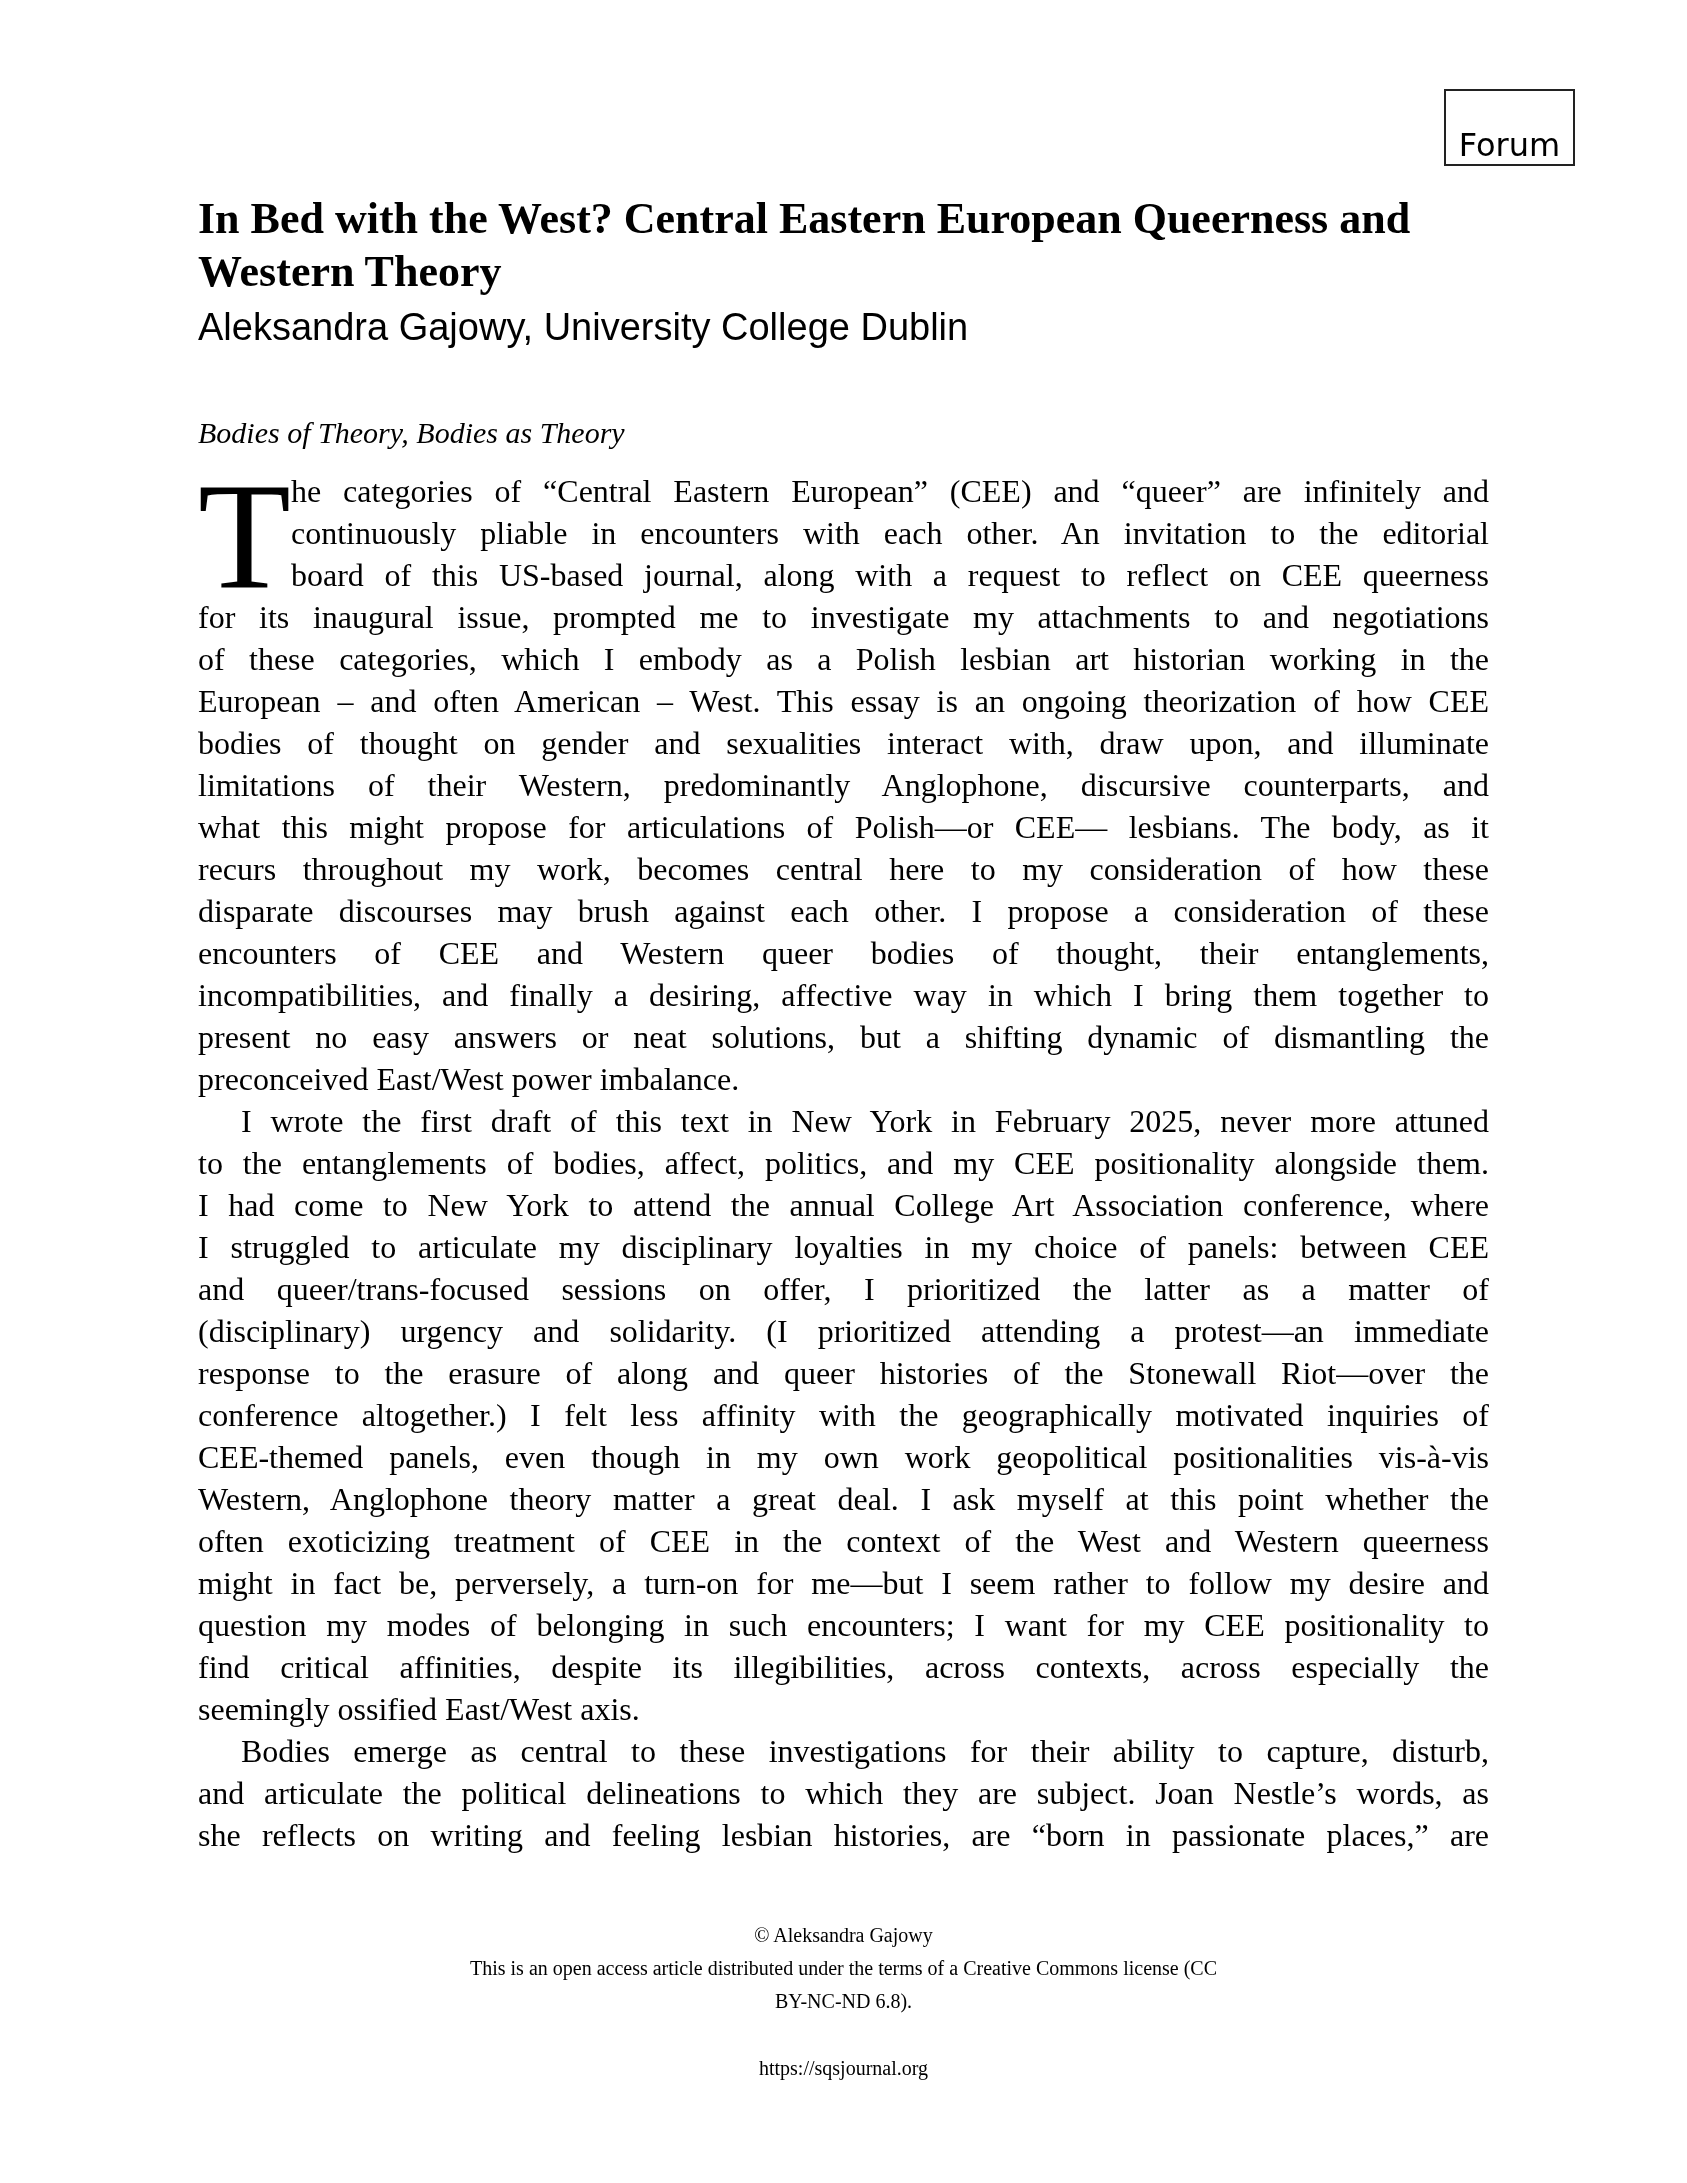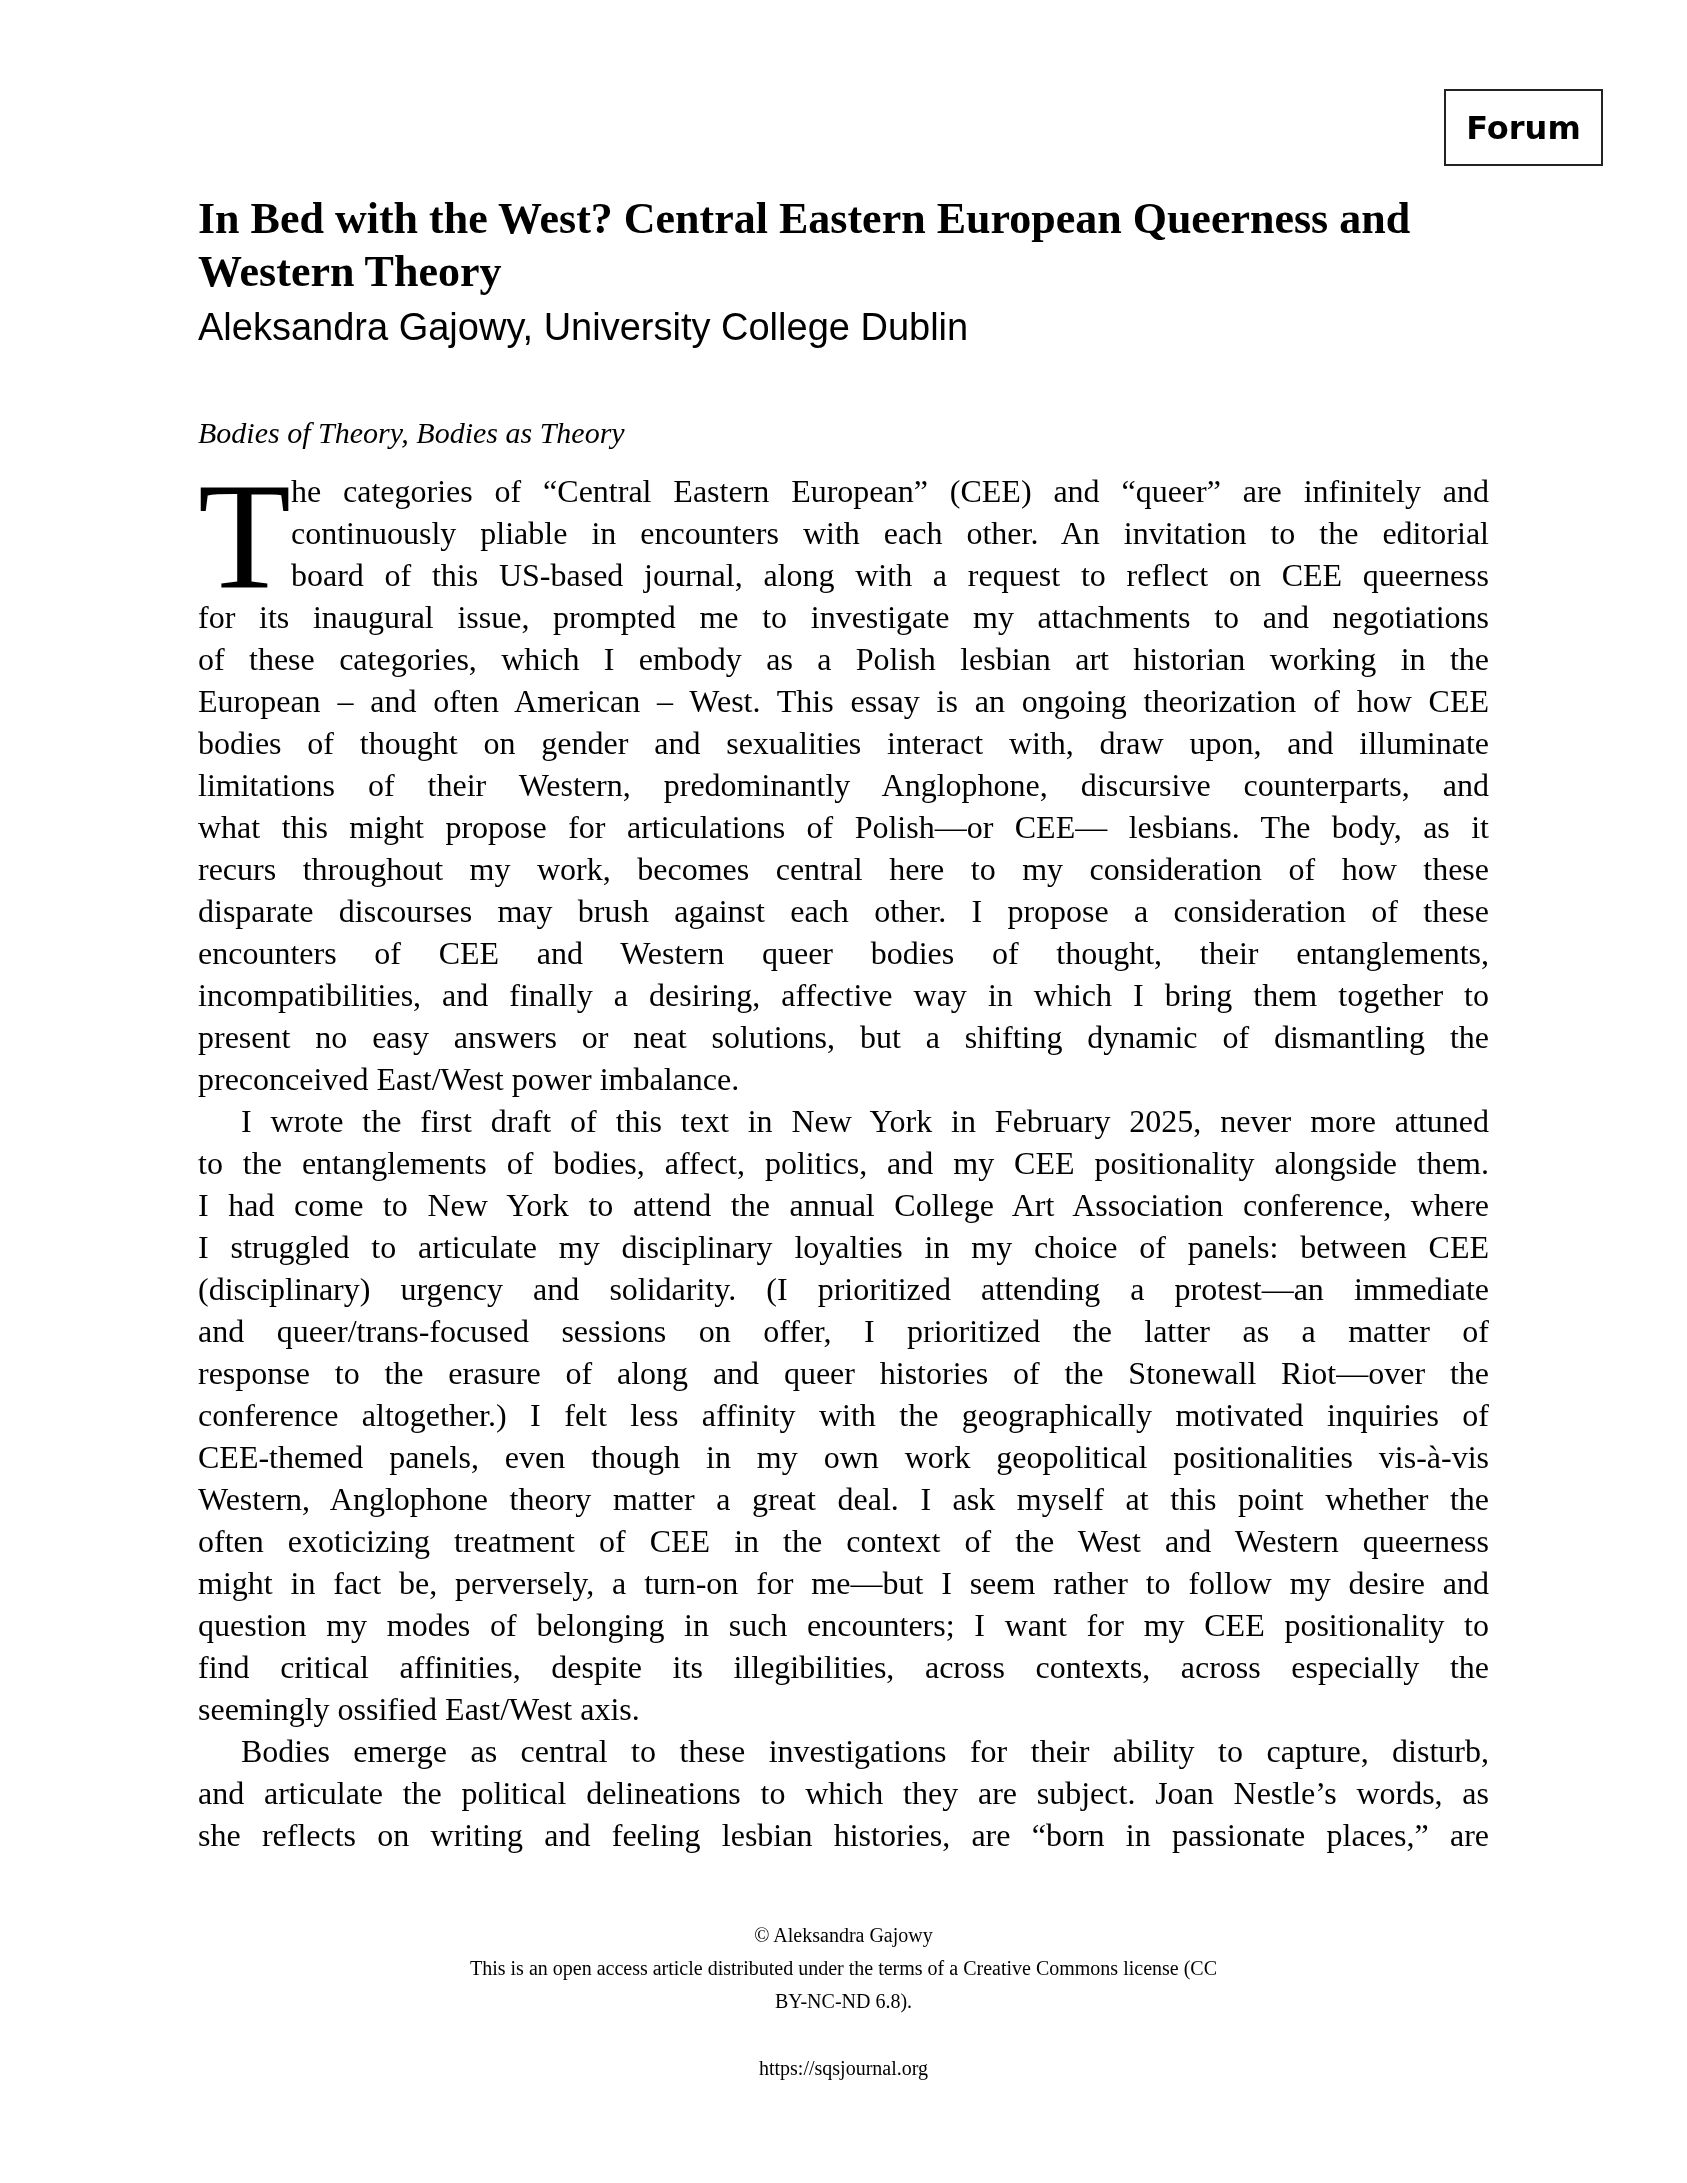--- a/index.html
+++ b/index.html
@@ -1,21 +1,21 @@
 <!DOCTYPE html>
 <html style="font-size:10.6px"><head>
 <meta charset="utf-8">
 <style>
   html, body { margin: 0; padding: 0; background: #ffffff; }
   body { width: 1687px; height: 2183px; position: relative; overflow: hidden; color: #000; }
   .forum-box {
-    position: absolute; left: 1444px; top: 89px; width: 159px; height: 77px;
+    position: absolute; left: 1444px; top: 89px; width: 131px; height: 77px;
     border: 2px solid #222; box-sizing: border-box;
-    display: flex; align-items: center; justify-content: center;
-    font-family: "DejaVu Sans", "Liberation Sans", sans-serif; font-weight: bold; font-size: 32px;
+    display: flex; align-items: flex-end; justify-content: center;
+    font-family: "DejaVu Sans", "Liberation Sans", sans-serif; font-weight: normal; font-size: 32px;
   }
   .title {
     position: absolute; left: 198px; top: 192px; width: 1310px;
     font-family: "Liberation Serif", "DejaVu Serif", serif; font-weight: bold;
     font-size: 44px; line-height: 53px; margin: 0;
   }
   .author {
     position: absolute; left: 198px; top: 304px; width: 1310px;
     font-family: Liberation Sans, sans-serif; font-size: 38px; line-height: 46px;
   }
@@ -69,22 +69,22 @@
   <span class="line">recurs throughout my work, becomes central here to my consideration of how these</span>
   <span class="line">disparate discourses may brush against each other. I propose a consideration of these</span>
   <span class="line">encounters of CEE and Western queer bodies of thought, their entanglements,</span>
   <span class="line">incompatibilities, and finally a desiring, affective way in which I bring them together to</span>
   <span class="line">present no easy answers or neat solutions, but a shifting dynamic of dismantling the</span>
   <span class="line last">preconceived East/West power imbalance.</span>
   <span class="line indent">I wrote the first draft of this text in New York in February 2025, never more attuned</span>
   <span class="line">to the entanglements of bodies, affect, politics, and my CEE positionality alongside them.</span>
   <span class="line">I had come to New York to attend the annual College Art Association conference, where</span>
   <span class="line">I struggled to articulate my disciplinary loyalties in my choice of panels: between CEE</span>
+  <span class="line">and queer/trans-focused sessions on offer, I prioritized the latter as a matter of</span>
   <span class="line">(disciplinary) urgency and solidarity. (I prioritized attending a protest—an immediate</span>
-  <span class="line">and queer/trans-focused sessions on offer, I prioritized the latter as a matter of</span>
   <span class="line">response to the erasure of along and queer histories of the Stonewall Riot—over the</span>
   <span class="line">conference altogether.) I felt less affinity with the geographically motivated inquiries of</span>
   <span class="line">CEE-themed panels, even though in my own work geopolitical positionalities vis-à-vis</span>
   <span class="line">Western, Anglophone theory matter a great deal. I ask myself at this point whether the</span>
   <span class="line">often exoticizing treatment of CEE in the context of the West and Western queerness</span>
   <span class="line">might in fact be, perversely, a turn-on for me—but I seem rather to follow my desire and</span>
   <span class="line">question my modes of belonging in such encounters; I want for my CEE positionality to</span>
   <span class="line">find critical affinities, despite its illegibilities, across contexts, across especially the</span>
   <span class="line last">seemingly ossified East/West axis.</span>
   <span class="line indent">Bodies emerge as central to these investigations for their ability to capture, disturb,</span>

